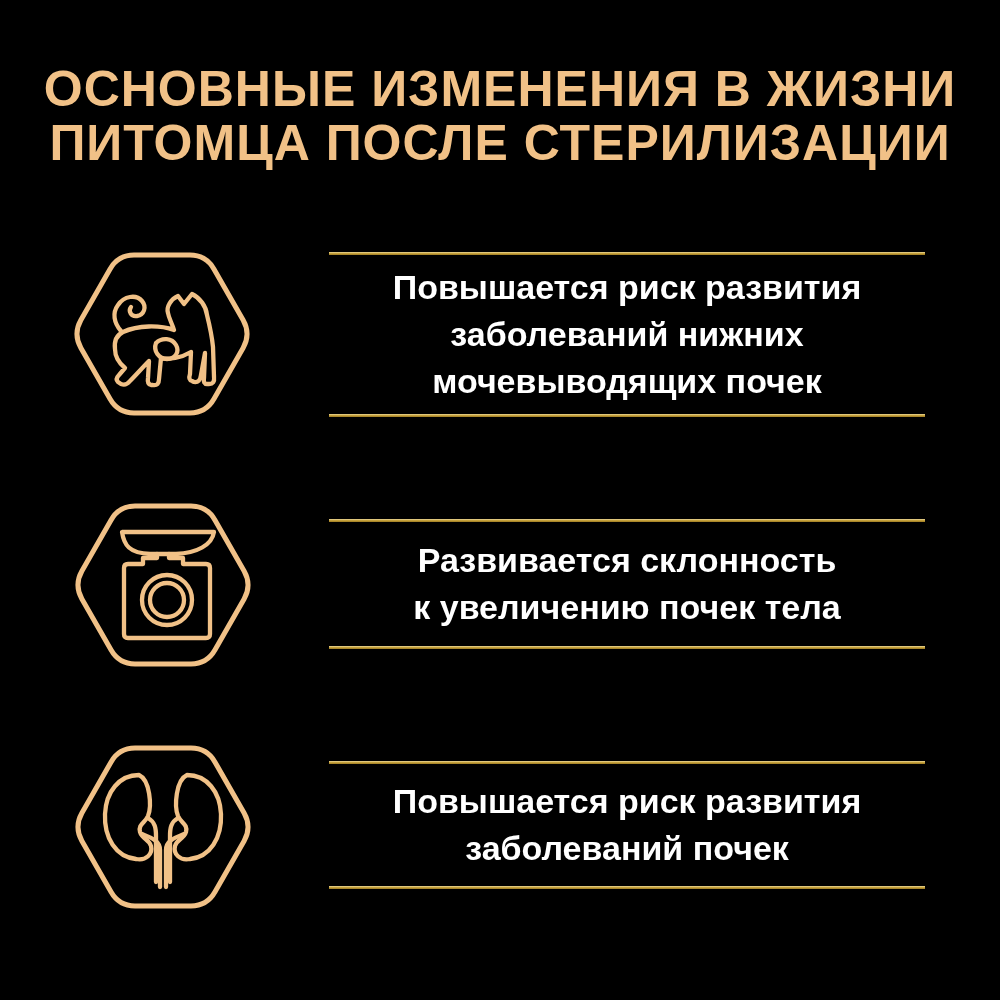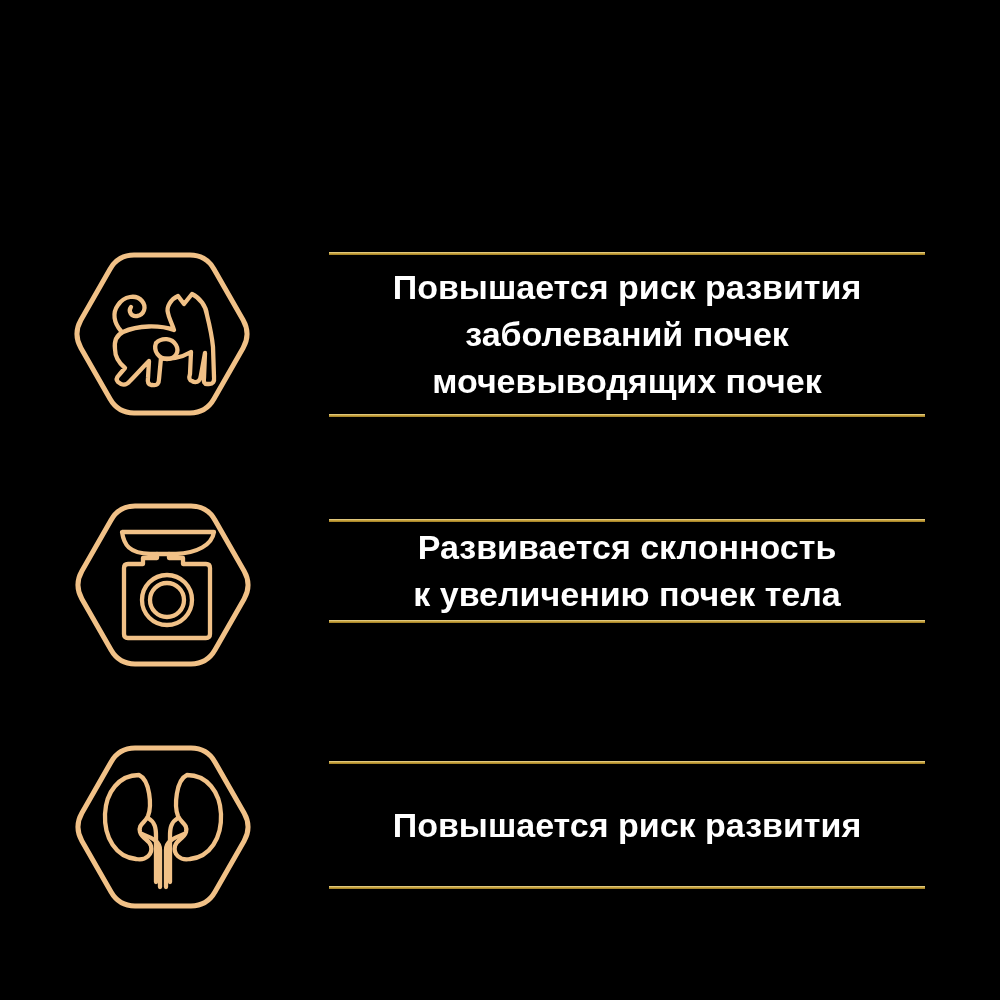--- a/index.html
+++ b/index.html
@@ -28,51 +28,55 @@
   .ink{ fill:none; stroke:var(--gold); stroke-width:5; stroke-linecap:round; stroke-linejoin:round; }
   .ink-thin{ fill:none; stroke:var(--gold); stroke-width:4.3; stroke-linecap:round; stroke-linejoin:round; }
   .hex-cat{ left:68px; top:249px; }
   .hex-scale{ left:69px; top:500px; }
   .hex-kidneys{ left:69px; top:742px; }
   .panel{
     position:absolute; left:329px; width:596px;
     display:flex; flex-direction:column; justify-content:flex-end;
   }
   .panel-1{ top:252px; height:165px; }
-  .panel-2{ top:519px; height:104px; }
+  .panel-2{ top:519px; height:130px; }
   .panel-3{ top:761px; height:128px; }
   .gline{
     height:3px; width:100%;
     background:linear-gradient(180deg, var(--line-top) 0%, var(--line-mid) 55%, var(--line-bot) 100%);
   }
   .ptext{
     flex:1; display:flex; flex-direction:column; justify-content:center;
     text-align:center; color:var(--text);
     font-size:34px; line-height:47px; font-weight:bold;
   }
 </style>
 </head>
 <body>
 
 <div class="canvas">
 
+  <h1 class="title">
+    <span>ОСНОВНЫЕ ИЗМЕНЕНИЯ В ЖИЗНИ</span>
+    <span>ПИТОМЦА ПОСЛЕ СТЕРИЛИЗАЦИИ</span>
+  </h1>
 
   <div class="hex hex-cat">
     <svg viewBox="0 0 188 170" aria-hidden="true">
       <path class="ink" d="M 12.9 71.1 L 42.1 19.9 Q 50 6 66 6 L 122 6 Q 138 6 145.9 19.9 L 175.1 71.1 Q 183 85 175.1 98.9 L 145.9 150.1 Q 138 164 122 164 L 66 164 Q 50 164 42.1 150.1 L 12.9 98.9 Q 5 85 12.9 71.1 Z"></path>
       <path class="ink-thin" d="M 100 64 C 98 58 103 50 110 47 L 116 55 L 124 45 C 132 49 138 57 139 66 C 142 78 144 88 145 98 L 146 128 Q 147 135 141 135 L 139 135 Q 135 135 136 129 L 137 104 L 133 126 Q 132 134 126 133 L 124 132 Q 120 131 122 125 L 123 103 C 113 109 101 111 93 109 L 91 130 Q 91 137 85 136 L 83 136 Q 79 135 80 129 L 81 112 C 75 118 68 126 62 132 Q 58 137 53 135 L 50 133 Q 47 130 51 126 L 57 119 C 51 114 47 107 47 100 C 46 92 49 86 55 83 C 70 76 92 76 106 81 C 104 74 101 70 100 64 Z"></path>
       <path class="ink-thin" d="M 53 82 C 46 74 44 64 50 56 C 56 47 68 45 74 52 C 79 58 76 66 69 67 C 63 68 60 62 63 58"></path>
       <path class="ink-thin" d="M 88 94 C 94 88 104 89 108 96 C 112 103 107 110 99 110 C 91 110 85 102 88 94 Z"></path>
     </svg>
   </div>
   <div class="panel panel-1">
     <div class="gline"></div>
     <div class="ptext">
       <div>Повышается риск развития</div>
-      <div>заболеваний почек</div>
+      <div>заболеваний нижних</div>
       <div>мочевыводящих почек</div>
     </div>
     <div class="gline"></div>
   </div>
 
   <div class="hex hex-scale">
     <svg viewBox="0 0 188 170" aria-hidden="true">
       <path class="ink" d="M 12.9 71.1 L 42.1 19.9 Q 50 6 66 6 L 122 6 Q 138 6 145.9 19.9 L 175.1 71.1 Q 183 85 175.1 98.9 L 145.9 150.1 Q 138 164 122 164 L 66 164 Q 50 164 42.1 150.1 L 12.9 98.9 Q 5 85 12.9 71.1 Z"></path>
       <path class="ink-thin" d="M 53 32 H 145 C 143 45 128 53 107 54 H 81 C 60 53 55 45 53 32 Z"></path>
       <path class="ink-thin" d="M 88 54 V 58 H 74 V 64 H 59 Q 55 64 55 68 V 134 Q 55 138 59 138 H 137 Q 141 138 141 134 V 68 Q 141 64 137 64 H 114 V 58 H 100 V 54"></path>
@@ -97,17 +101,18 @@
       <path class="ink-thin" d="M 79 76 C 86 80 87 86 87 94 L 87 140"></path>
       <path class="ink-thin" d="M 73 92 C 80 95 91 98 91 108 L 91 145"></path>
       <path class="ink-thin" d="M 115 92 C 108 95 97 98 97 108 L 97 145"></path>
       <path class="ink-thin" d="M 109 76 C 102 80 101 86 101 94 L 101 140"></path>
     </svg>
   </div>
   <div class="panel panel-3">
     <div class="gline"></div>
     <div class="ptext">
       <div>Повышается риск развития</div>
+      <div>заболеваний почек</div>
     </div>
     <div class="gline"></div>
   </div>
 
 </div>
 
 </body></html>

